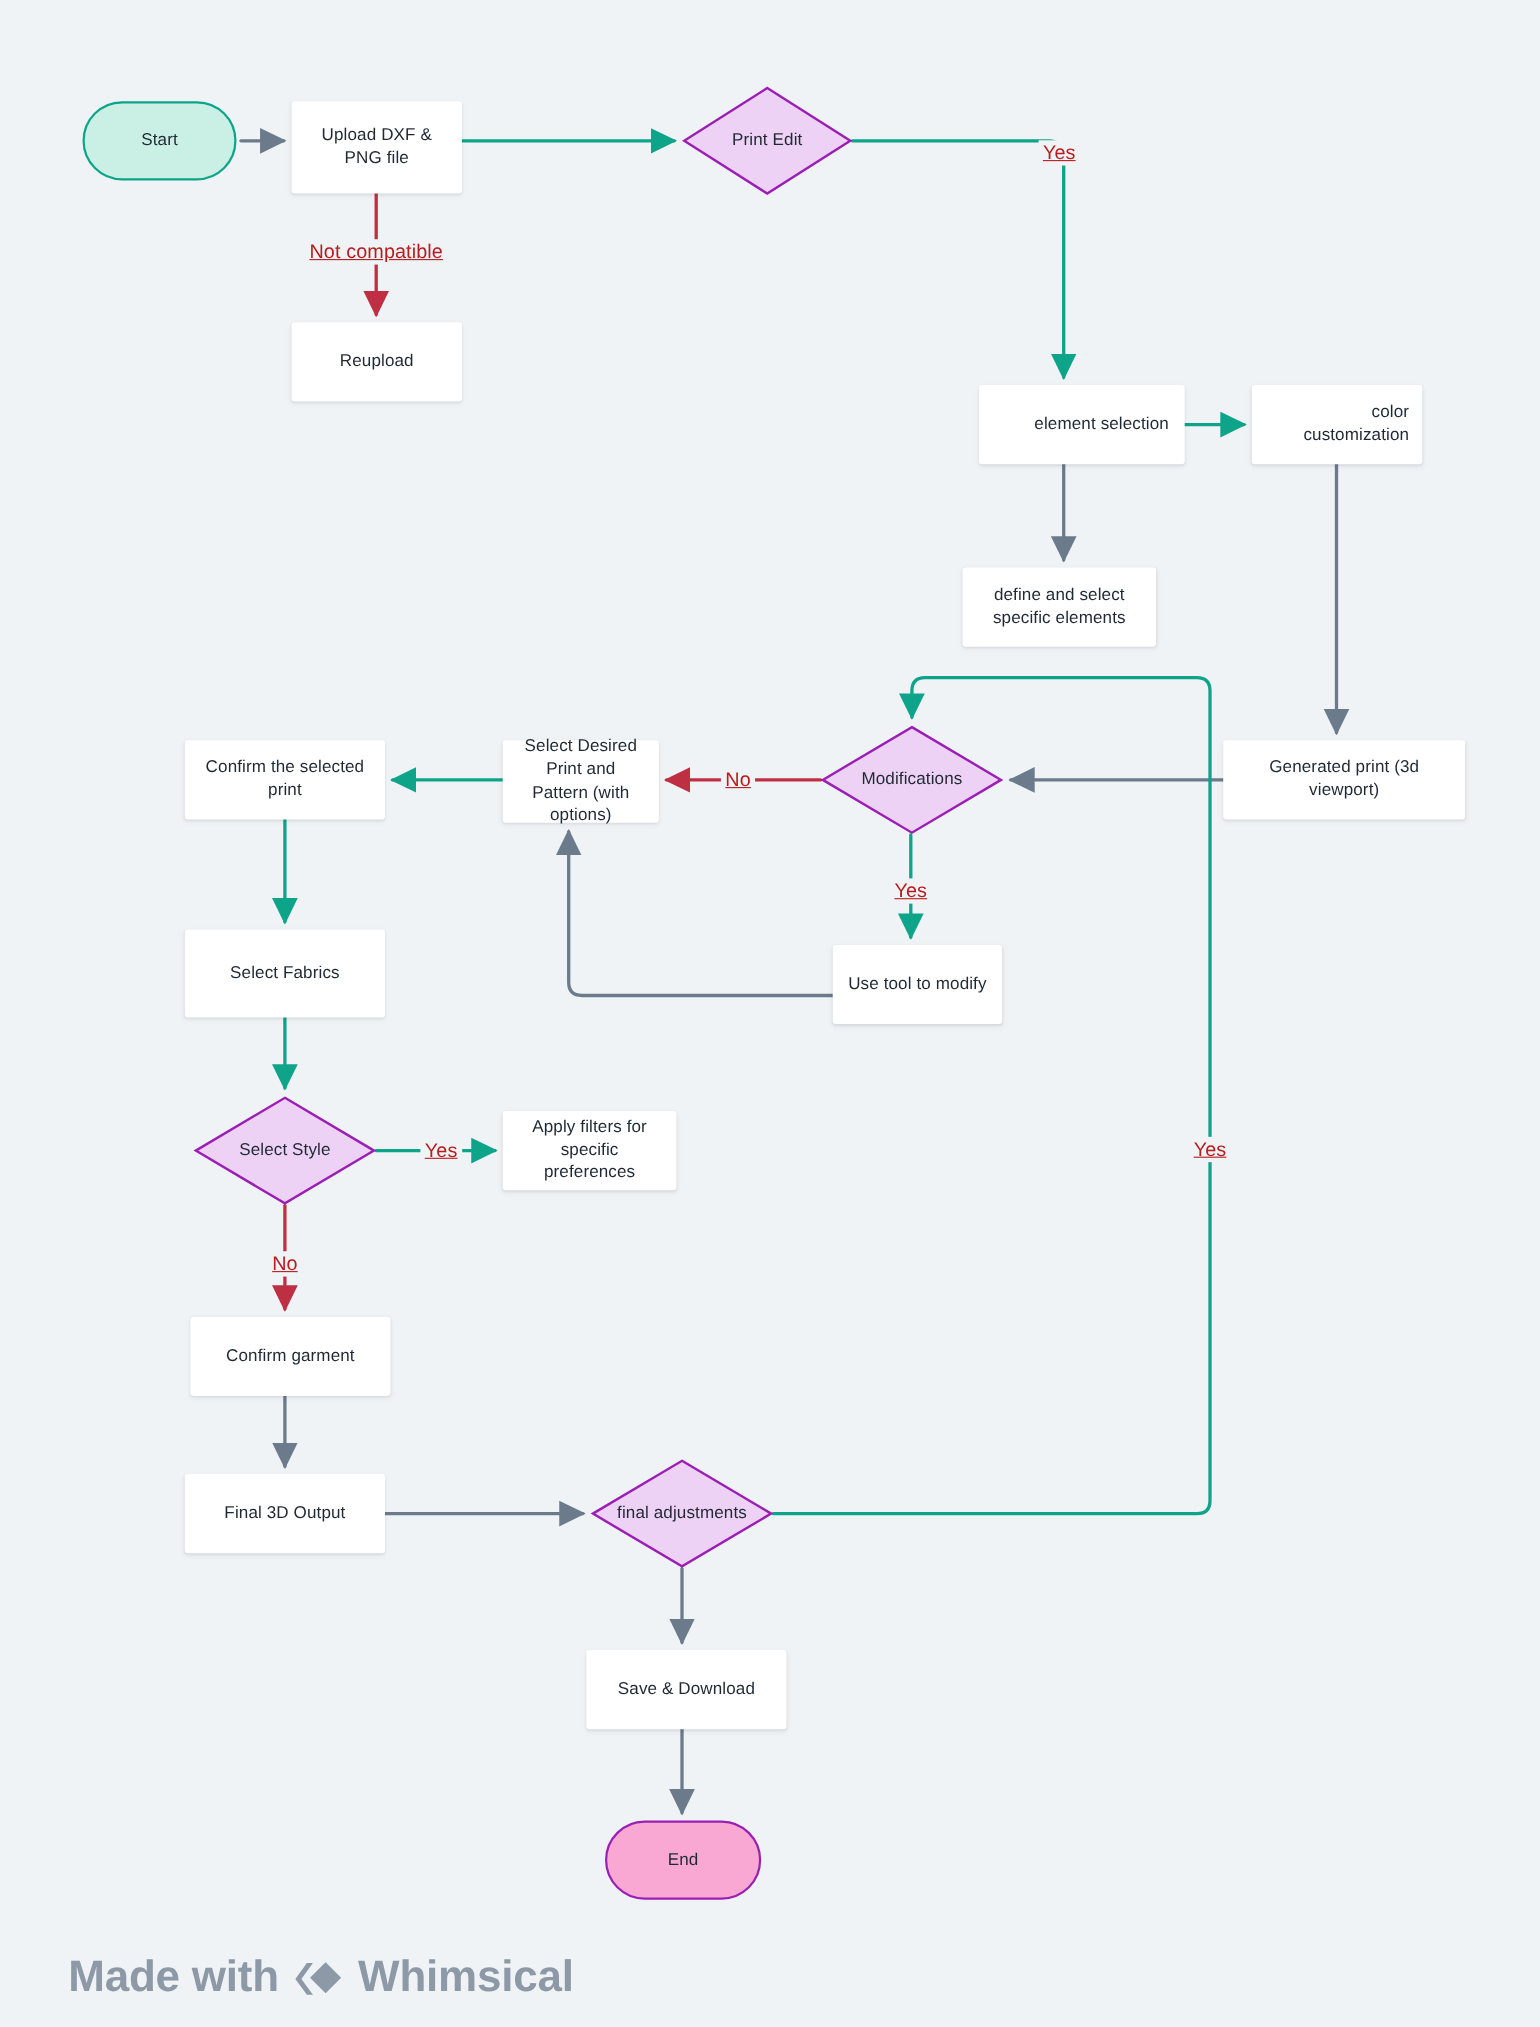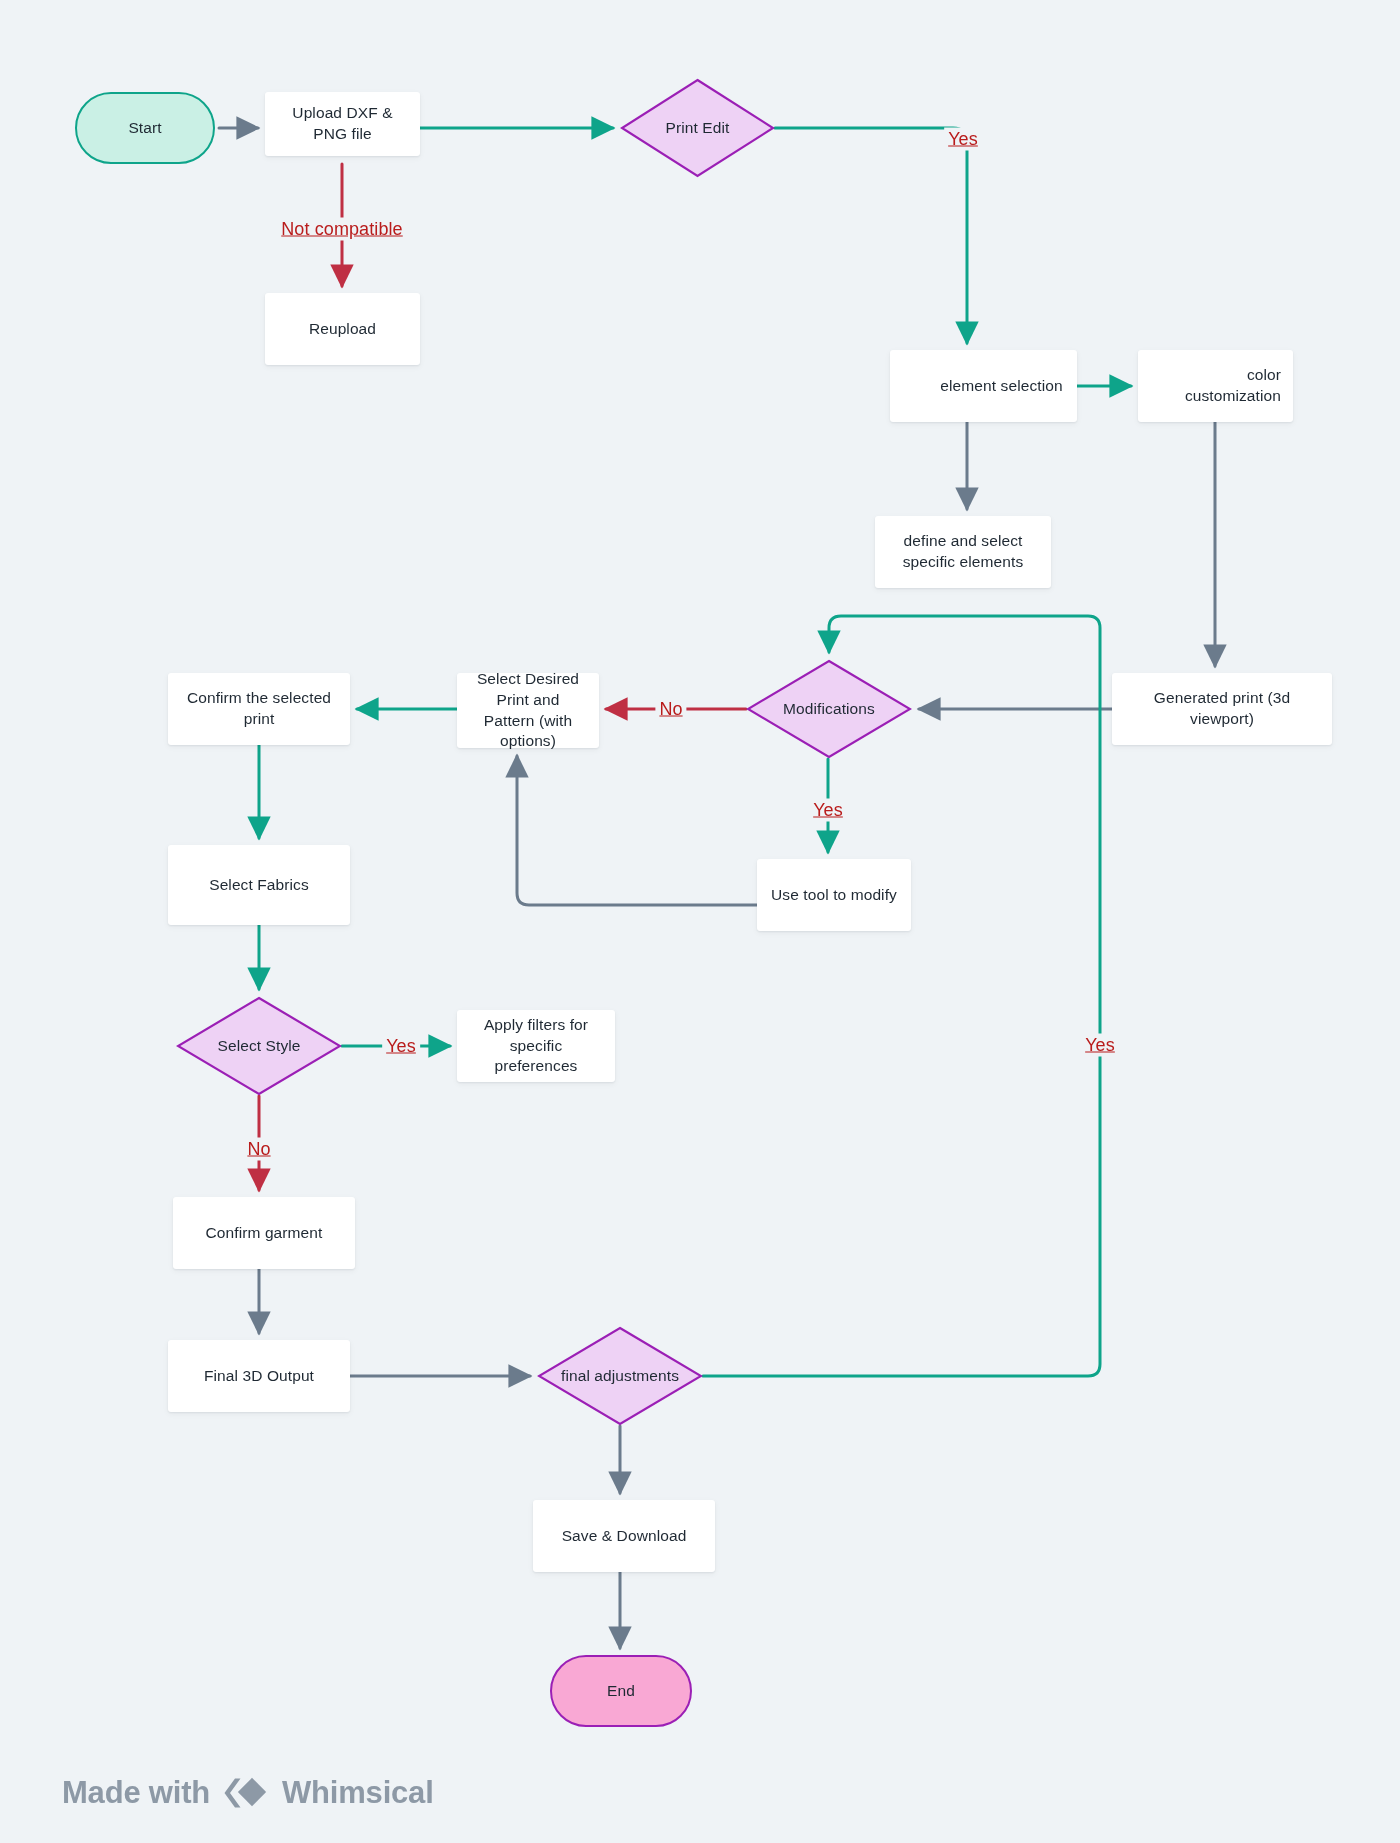--- a/index.html
+++ b/index.html
@@ -62,21 +62,21 @@
     transform:translate(-50%,-50%);
     letter-spacing:.1px;
     text-decoration:underline;
   }
 
   #footer{
     position:absolute;
     left:62px;top:1775px;
     display:flex;align-items:center;gap:14px;
     color:#8d99a6;
-    font-size:31px;
+    font-size:40px;
     font-weight:bold;
     letter-spacing:-.2px;
   }
   #footer .wlogo{display:inline-block;width:44px;height:34px;}
   #footer .made{font-weight:bold;}
 </style>
 </head>
 <body>
 
 <div id="canvas">
@@ -137,21 +137,21 @@
       <path d="M620,1426 L620,1493" stroke="#6b7b8c" marker-end="url(#ah-gray)"></path>
 
       <path d="M620,1572 L620,1648" stroke="#6b7b8c" marker-end="url(#ah-gray)"></path>
     </g>
   </svg>
 
   <div class="node pill-start" style="left:75px;top:92px;width:140px;height:72px;">
     <span>Start</span>
   </div>
 
-  <div class="node box" style="left:265px;top:92px;width:155px;height:64px;">
+  <div class="node box" style="left:265px;top:92px;width:155px;height:84px;">
     <span>Upload DXF &amp; PNG file</span>
   </div>
 
   <div class="node diamond" style="left:620px;top:78px;width:155px;height:100px;">
     <svg class="dshape" viewBox="0 0 155 100" preserveAspectRatio="none">
       <polygon points="77.5,2 153,50 77.5,98 2,50" fill="#eed2f5" stroke="#9b1fb5" stroke-width="2.2"></polygon>
     </svg>
     <span class="dlabel">Print Edit</span>
   </div>
 

